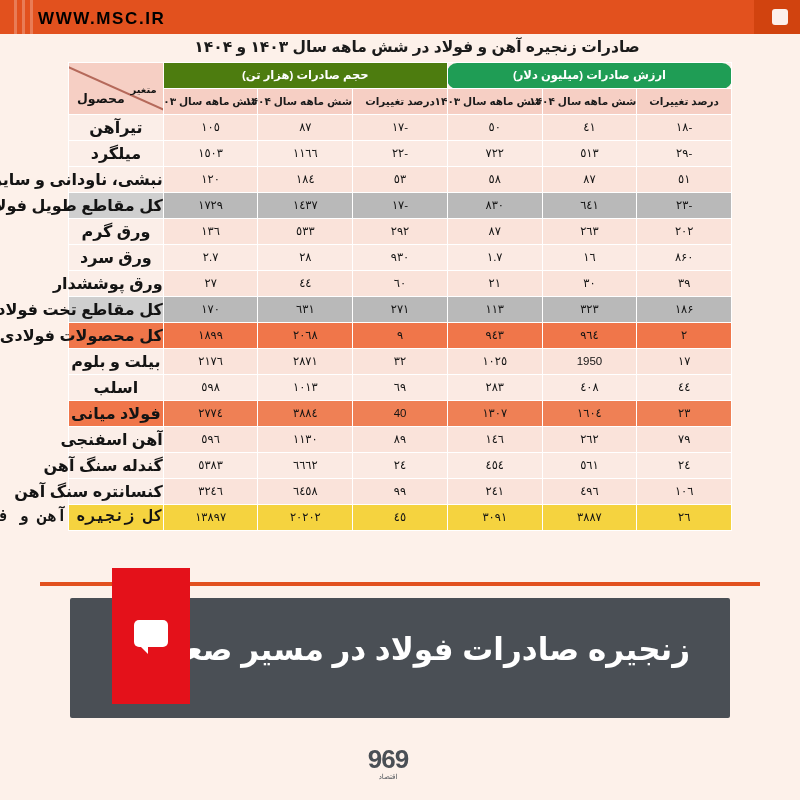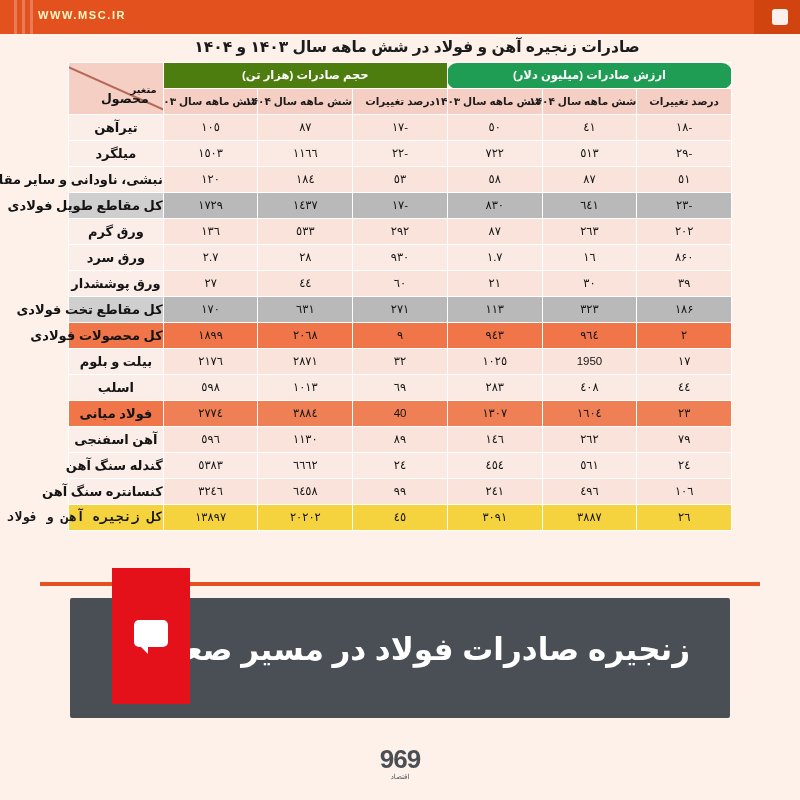--- a/index.html
+++ b/index.html
@@ -21,22 +21,22 @@
     top: 0; left: 0;
     width: 800px;
     height: 34px;
     background: #e2511e;
     overflow: hidden;
   }
   .topbar .url {
     position: absolute;
     left: 38px;
     top: 9px;
-    color: #fef9c3;
-    font-size: 11px;
+    color: #000000;
+    font-size: 17px;
     letter-spacing: 1.6px;
     font-weight: bold;
     direction: ltr;
   }
   .topbar .corner {
     position: absolute;
     right: 0; top: 0;
     width: 46px; height: 34px;
     background: #d1430f;
   }
@@ -130,26 +130,25 @@
     position: absolute;
     top: 14px; right: 6px;
     font-size: 10px;
     font-weight: bold;
   }
   .hdr-corner .lbl-prod {
     position: absolute;
     bottom: 2px; left: 8px;
     font-size: 12.5px;
     font-weight: bold;
-    margin-left: 24px;
   }
   td.name {
     text-align: center;
     font-weight: bold;
-    font-size: 13px;
+    font-size: 16px;
   }
   
   .r-light   { background: #fae3da; }
   .r-lighter { background: #fbeae3; }
   .r-gray    { background: #b9b9b9; }
   .r-orange  { background: #f0764a; }
   .r-orange2 { background: #ef8055; }
   .r-yellow  { background: #f5d33f; }
   .c-name-light   { background: #fbeee8; }
   .c-name-gray    { background: #cfcfcf; }
@@ -205,21 +204,21 @@
   .banner .redbox .chat:after {
     content: "";
     position: absolute;
     left: 5px; bottom: -7px;
     border-left: 9px solid transparent;
     border-right: 0 solid transparent;
     border-top: 9px solid #ffffff;
   }
   .banner .logo {
     position: absolute;
-    left: 352px;
+    left: 340px;
     top: 168px;
     width: 96px;
     text-align: center;
     color: #4a4f55;
   }
   .banner .logo .word {
     font-size: 26px;
     font-weight: bold;
     letter-spacing: -1px;
     direction: ltr;

